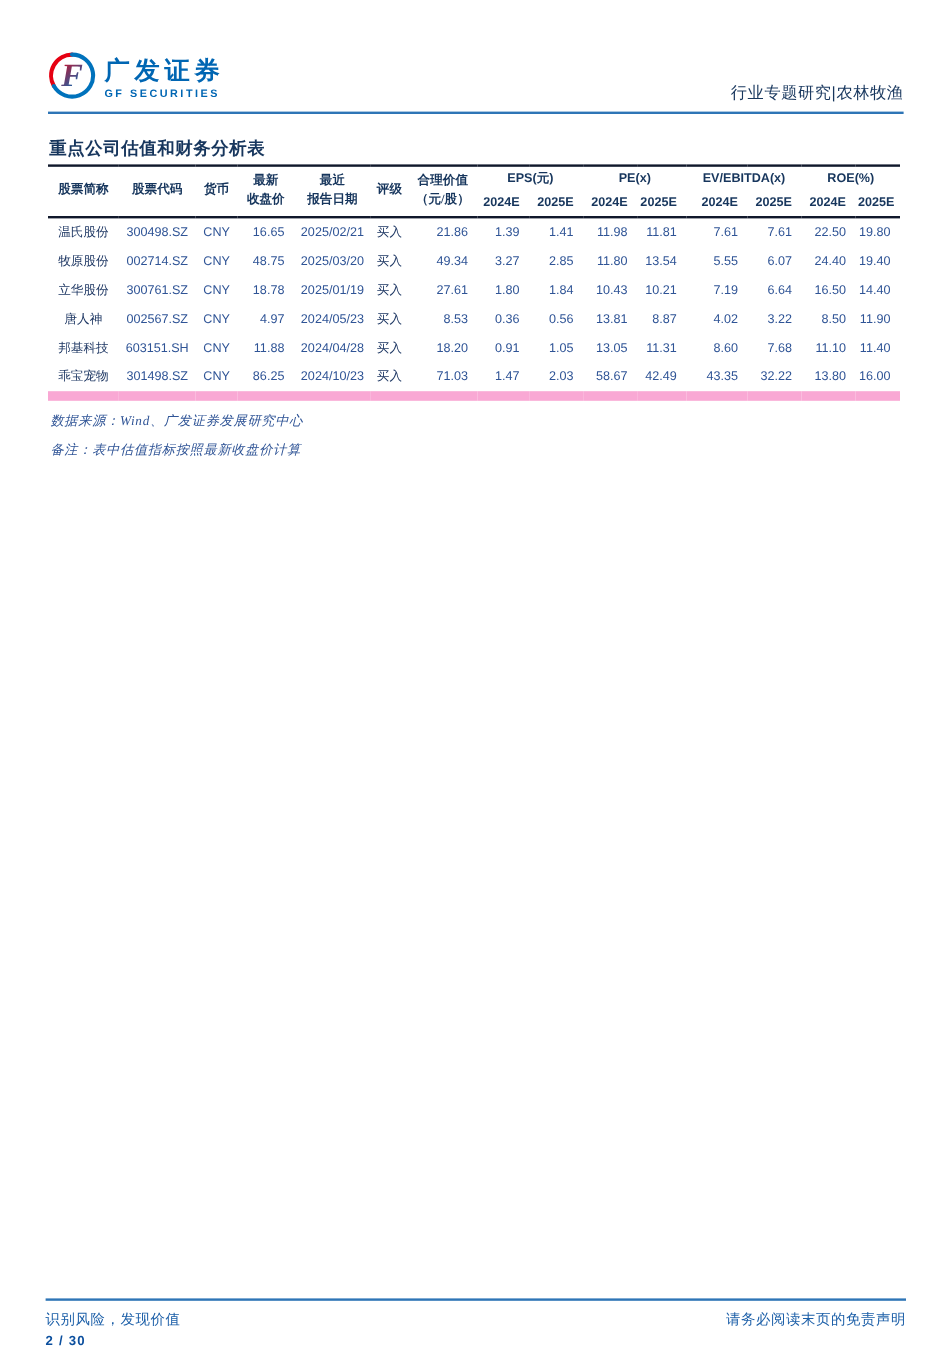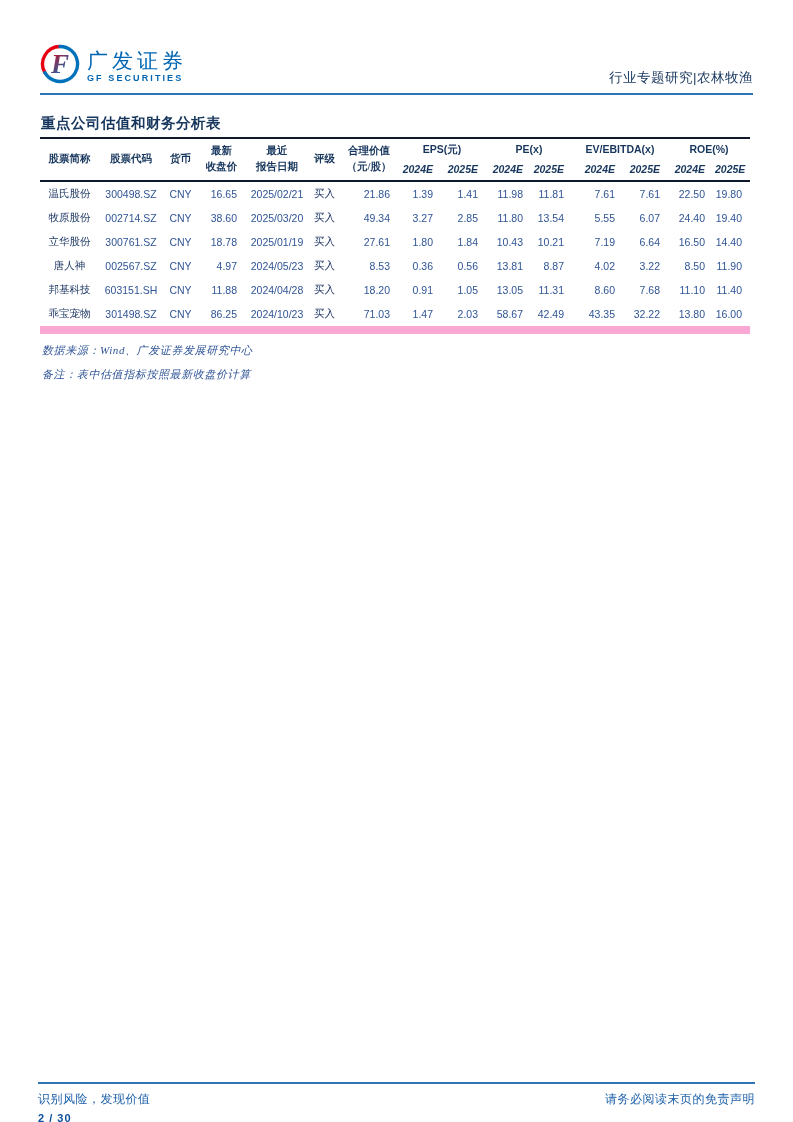--- a/index.html
+++ b/index.html
@@ -9,41 +9,41 @@
   }
 
   
   .header {
     position:absolute; left:40px; right:40px; top:0; height:95px;
     display:flex; justify-content:space-between; align-items:flex-end;
     border-bottom:2px solid #2E75B6; padding-bottom:5px; box-sizing:border-box;
   }
   .logo { display:flex; align-items:center; gap:7px; }
   .logo-text { display:flex; flex-direction:column; }
-  .logo-cn { font-size:21px; font-weight:normal; color:#0066B3; letter-spacing:4px; line-height:1.1; }
+  .logo-cn { font-size:21px; font-weight:bold; color:#0066B3; letter-spacing:4px; line-height:1.1; }
   .logo-en { font-size:9px; font-weight:bold; color:#0066B3; letter-spacing:2.1px; margin-top:1px; }
   .header-right { font-size:13.5px; color:#17365D; padding-bottom:1px; letter-spacing:0.5px; }
 
   
   .content { position:absolute; left:40px; top:114px; width:707px; }
   .table-title {
     font-size:14.5px; font-weight:bold; color:#17365D; padding:0 0 4px 1px;
     font-family:Liberation Sans, sans-serif; letter-spacing:0.5px;
   }
   table.valuation {
     width:100%; border-collapse:collapse; table-layout:fixed;
     border-top:2px solid #10182b;
   }
   table.valuation thead { border-bottom:2px solid #10182b; }
   table.valuation tbody { border-bottom:8px solid #f9a8d4; }
   thead th {
     color:#17365D; font-weight:bold; font-size:10.5px; line-height:1.55;
     padding:2px 2px; vertical-align:middle; text-align:center; font-family:"Liberation Serif", serif;
   }
-  thead th.num { text-align:right; padding-right:8px; font-family:"Liberation Sans", sans-serif;font-style:italic; }
+  thead th.num { text-align:right; padding-right:8px; font-family:"Liberation Sans", sans-serif; }
   thead th.grp { text-align:center; font-family:"Liberation Sans", sans-serif; }
   tbody td {
     font-size:10.5px; color:#2F5496; padding:5px 2px; vertical-align:middle;
     white-space:nowrap; overflow:hidden;
   }
   td.ctr { text-align:center; }
   td.num { text-align:right; padding-right:8px; }
   td.kai { font-family:"Liberation Serif", serif; color:#1F3864; }
 
   .note-line {
@@ -160,21 +160,21 @@
             <td class="num">11.81</td>
             <td class="num">7.61</td>
             <td class="num">7.61</td>
             <td class="num">22.50</td>
             <td class="num">19.80</td>
           </tr>
           <tr>
             <td class="ctr kai">牧原股份</td>
             <td class="ctr">002714.SZ</td>
             <td class="ctr">CNY</td>
-            <td class="num">38.60</td>
+            <td class="num">48.75</td>
             <td class="ctr">2025/03/20</td>
             <td class="ctr kai">买入</td>
             <td class="num">49.34</td>
             <td class="num">3.27</td>
             <td class="num">2.85</td>
             <td class="num">11.80</td>
             <td class="num">13.54</td>
             <td class="num">5.55</td>
             <td class="num">6.07</td>
             <td class="num">24.40</td>

